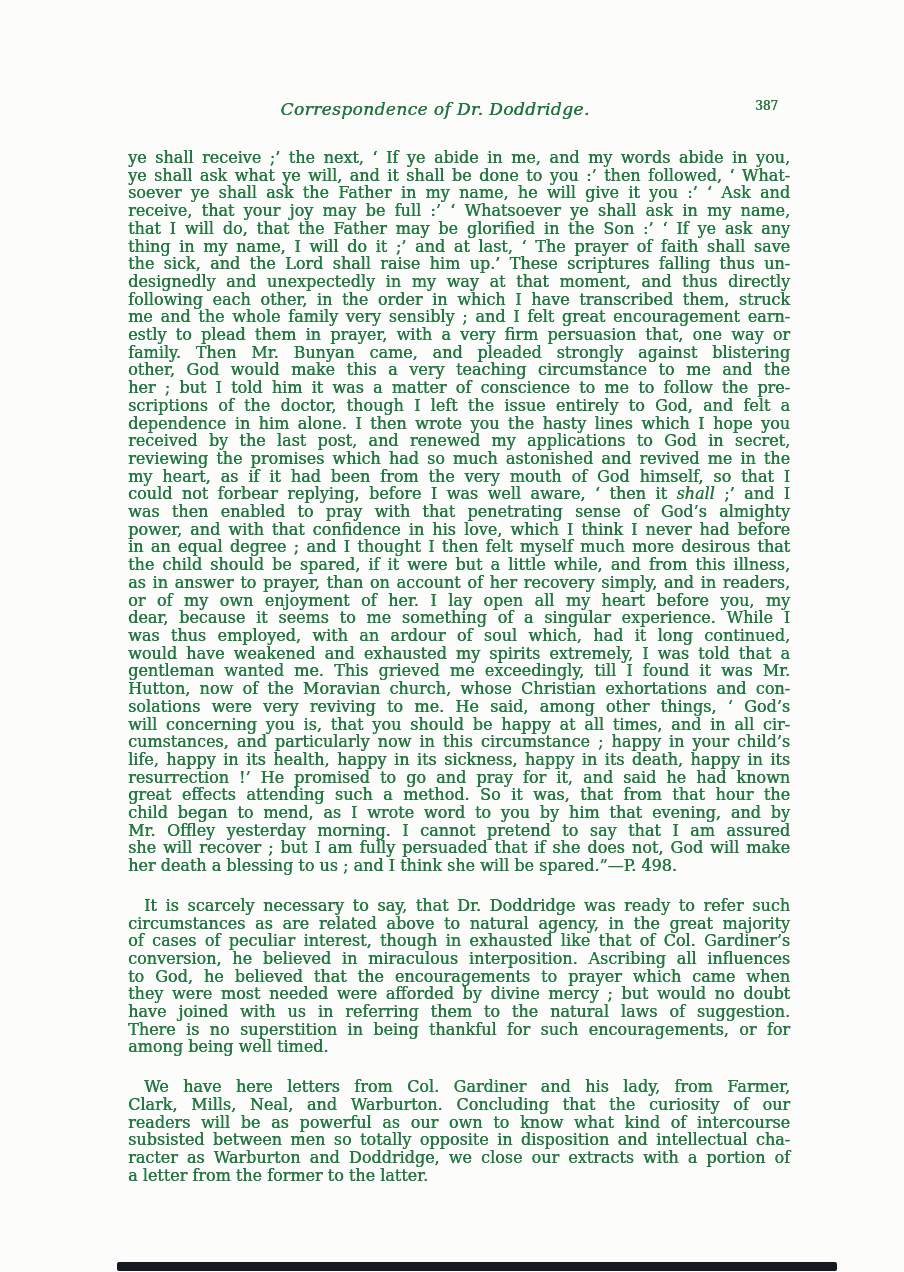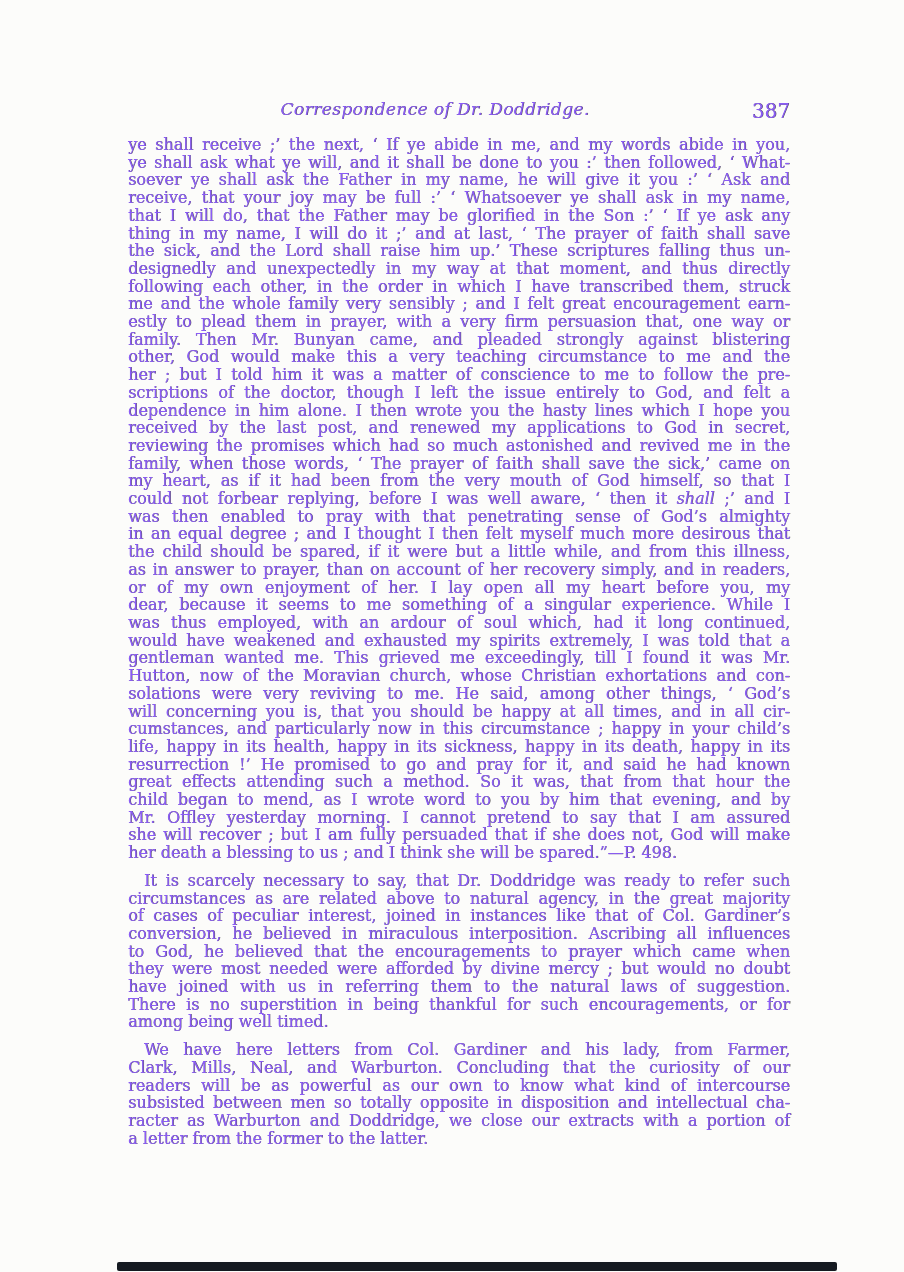--- a/index.html
+++ b/index.html
@@ -7,21 +7,21 @@
     padding: 0;
     background: #fbfbf9;
   }
   .page {
     position: relative;
     width: 904px;
     height: 1272px;
     background: #fcfcfa;
     overflow: hidden;
     font-family: "DejaVu Serif", "Liberation Serif", serif;
-    color: #8b5cf6;
+    color: #15803d;
   }
   .running-head {
     position: absolute;
     top: 99px;
     left: 128px;
     width: 662px;
     height: 22px;
   }
   .running-title {
     position: absolute;
@@ -29,36 +29,36 @@
     top: 0;
     transform: translateX(-50%) translateX(-24px);
     font-style: italic;
     font-size: 17px;
     letter-spacing: 0.4px;
     white-space: nowrap;
     text-shadow: 0.4px 0 0 rgba(22,21,20,0.8);
   }
   .page-number {
     position: absolute;
-    right: 0;
+    right: 12px;
     top: 0;
-    font-size: 20px;
+    font-size: 12px;
     text-shadow: 0.4px 0 0 rgba(22,21,20,0.8);
   }
   .text-block {
     position: absolute;
-    top: 136px;
+    top: 149px;
     left: 128px;
     width: 662px;
     font-size: 16px;
     line-height: 17.7px;
     text-shadow: 0.4px 0 0 rgba(22,21,20,0.72);
   }
   .para { margin: 0; }
-  .para + .para { margin-top: 10px; }
+  .para + .para { margin-top: 22px; }
   .line {
     text-align: justify;
     text-align-last: justify;
   }
   .line.last-line { text-align-last: left; }
   .line.indent { text-indent: 16px; }
   .scan-bar {
     position: absolute;
     left: 117px;
     bottom: 1px;
@@ -91,24 +91,24 @@
         <div class="line">following each other, in the order in which I have transcribed them, struck</div>
         <div class="line">me and the whole family very sensibly ; and I felt great encouragement earn-</div>
         <div class="line">estly to plead them in prayer, with a very firm persuasion that, one way or</div>
         <div class="line">family. Then Mr. Bunyan came, and pleaded strongly against blistering</div>
         <div class="line">other, God would make this a very teaching circumstance to me and the</div>
         <div class="line">her ; but I told him it was a matter of conscience to me to follow the pre-</div>
         <div class="line">scriptions of the doctor, though I left the issue entirely to God, and felt a</div>
         <div class="line">dependence in him alone. I then wrote you the hasty lines which I hope you</div>
         <div class="line">received by the last post, and renewed my applications to God in secret,</div>
         <div class="line">reviewing the promises which had so much astonished and revived me in the</div>
-        <div class="line">family, when those words, ‘ The prayer of faith shall save the sick,’ came on</div>
         <div class="line">my heart, as if it had been from the very mouth of God himself, so that I</div>
         <div class="line">could not forbear replying, before I was well aware, ‘ then it <i>shall</i> ;’ and I</div>
         <div class="line">was then enabled to pray with that penetrating sense of God’s almighty</div>
+        <div class="line">power, and with that confidence in his love, which I think I never had before</div>
         <div class="line">in an equal degree ; and I thought I then felt myself much more desirous that</div>
         <div class="line">the child should be spared, if it were but a little while, and from this illness,</div>
         <div class="line">as in answer to prayer, than on account of her recovery simply, and in readers,</div>
         <div class="line">or of my own enjoyment of her. I lay open all my heart before you, my</div>
         <div class="line">dear, because it seems to me something of a singular experience. While I</div>
         <div class="line">was thus employed, with an ardour of soul which, had it long continued,</div>
         <div class="line">would have weakened and exhausted my spirits extremely, I was told that a</div>
         <div class="line">gentleman wanted me. This grieved me exceedingly, till I found it was Mr.</div>
         <div class="line">Hutton, now of the Moravian church, whose Christian exhortations and con-</div>
         <div class="line">solations were very reviving to me. He said, among other things, ‘ God’s</div>
@@ -118,21 +118,21 @@
         <div class="line">resurrection !’ He promised to go and pray for it, and said he had known</div>
         <div class="line">great effects attending such a method. So it was, that from that hour the</div>
         <div class="line">child began to mend, as I wrote word to you by him that evening, and by</div>
         <div class="line">Mr. Offley yesterday morning. I cannot pretend to say that I am assured</div>
         <div class="line">she will recover ; but I am fully persuaded that if she does not, God will make</div>
         <div class="line last-line">her death a blessing to us ; and I think she will be spared.”—P. 498.</div>
       </div>
       <div class="para">
         <div class="line indent">It is scarcely necessary to say, that Dr. Doddridge was ready to refer such</div>
         <div class="line">circumstances as are related above to natural agency, in the great majority</div>
-        <div class="line">of cases of peculiar interest, joined in instances like that of Col. Gardiner’s</div>
+        <div class="line">of cases of peculiar interest, though in exhausted like that of Col. Gardiner’s</div>
         <div class="line">conversion, he believed in miraculous interposition. Ascribing all influences</div>
         <div class="line">to God, he believed that the encouragements to prayer which came when</div>
         <div class="line">they were most needed were afforded by divine mercy ; but would no doubt</div>
         <div class="line">have joined with us in referring them to the natural laws of suggestion.</div>
         <div class="line">There is no superstition in being thankful for such encouragements, or for</div>
         <div class="line last-line">among being well timed.</div>
       </div>
       <div class="para">
         <div class="line indent">We have here letters from Col. Gardiner and his lady, from Farmer,</div>
         <div class="line">Clark, Mills, Neal, and Warburton. Concluding that the curiosity of our</div>

